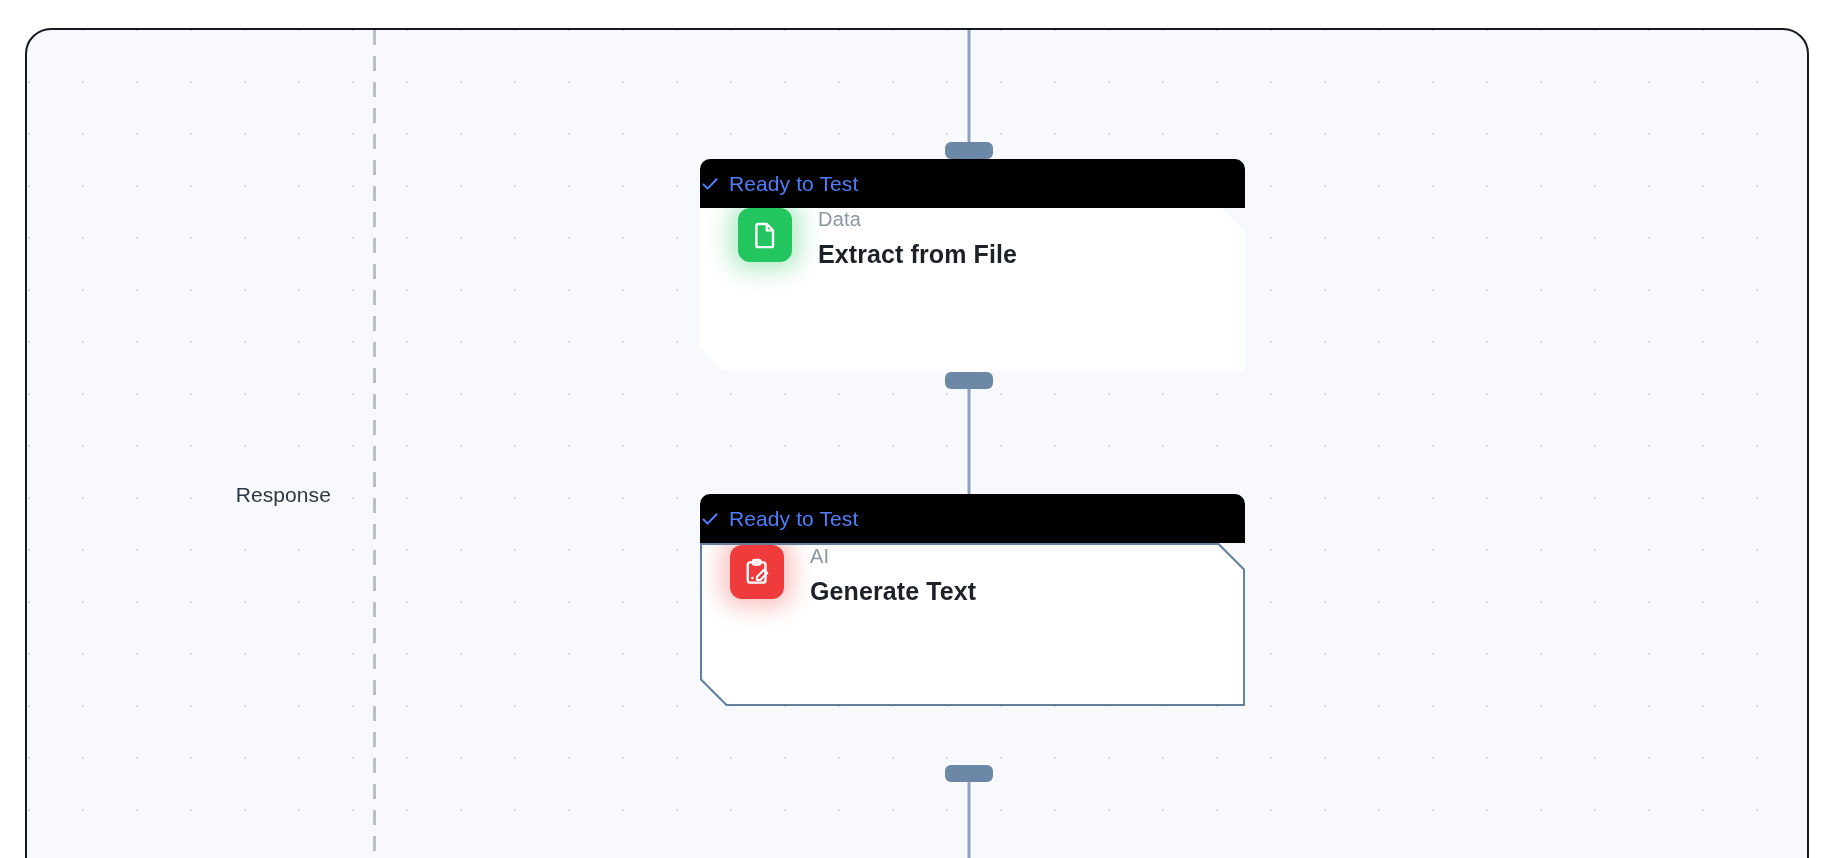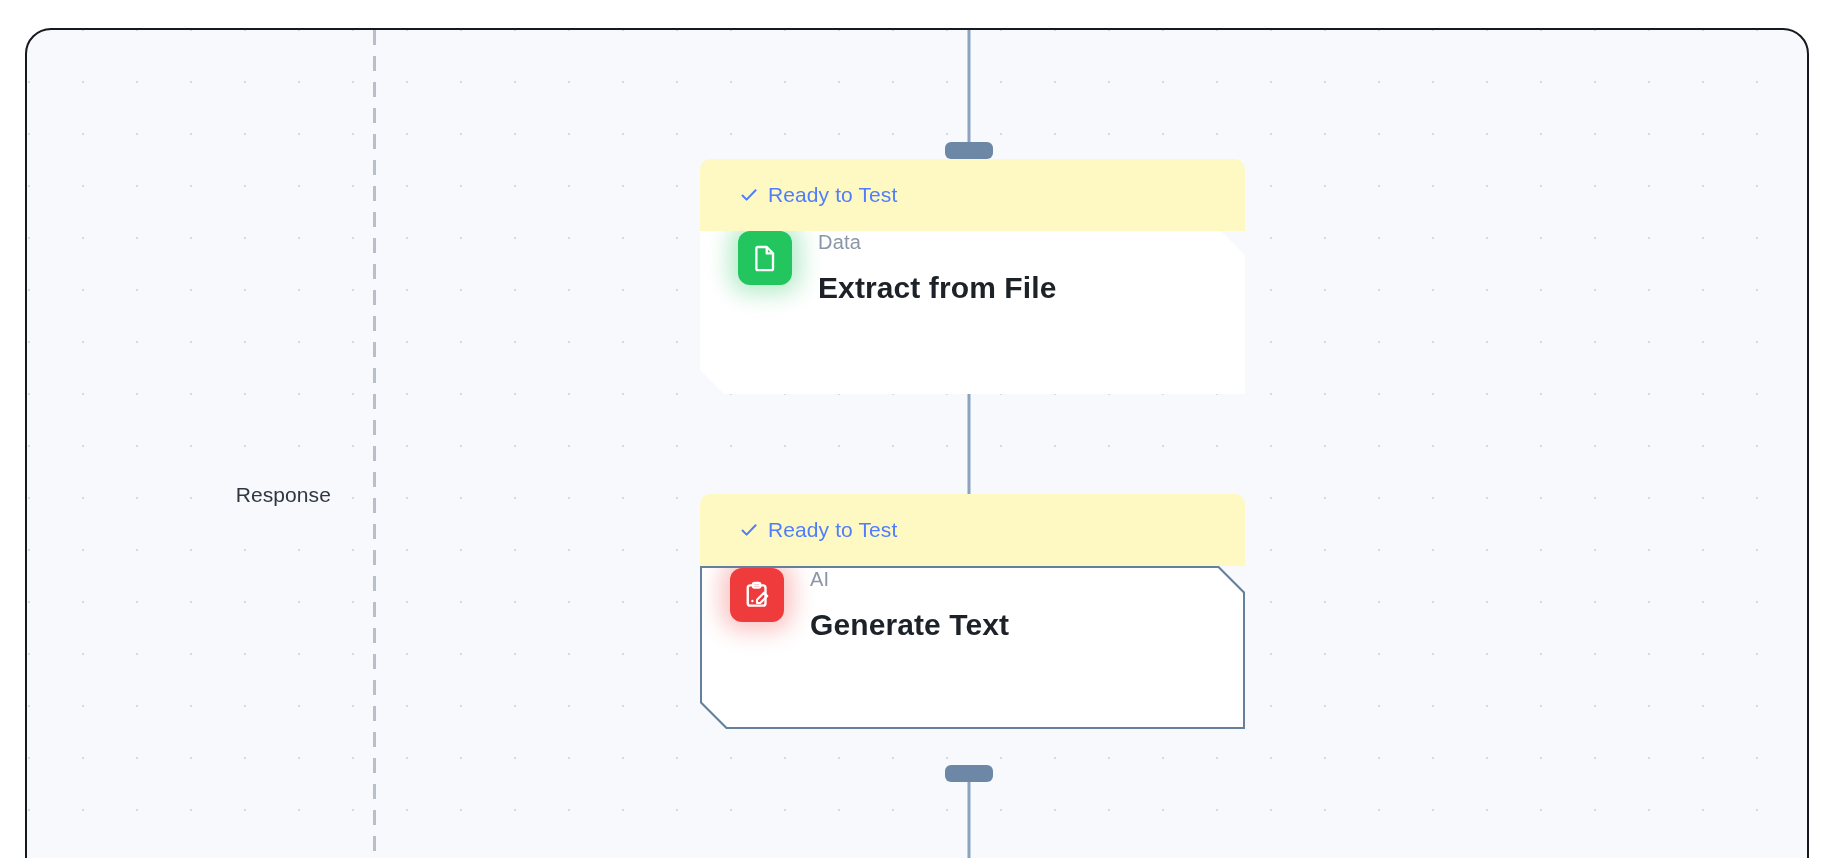--- a/index.html
+++ b/index.html
@@ -114,26 +114,25 @@
   
   .node {
     position: absolute;
     width: 545px;
   }
   .node-1 { left: 673px; top: 129px; }
   .node-2 { left: 673px; top: 464px; }
 
   .node-header {
     position: relative;
-    height: 72px;
-    background: #fef9c3;
+    height: 49px;
+    background: #000000;
     border-radius: 10px 10px 0 0;
     display: flex;
     align-items: center;
-    padding-left: 39px;
     box-sizing: border-box;
   }
 
   .check-icon {
     display: inline-flex;
     width: 20px;
     height: 20px;
     margin-right: 9px;
     flex: none;
   }
@@ -213,26 +212,25 @@
   .node-text { display: flex; flex-direction: column; justify-content: center; }
 
   .node-category {
     font-size: 20px;
     color: #8b97a6;
     margin-bottom: 9px;
     letter-spacing: 0.2px;
   }
 
   .node-title {
-    font-size: 30px;
+    font-size: 25px;
     font-weight: bold;
     color: #1d2228;
     letter-spacing: 0.1px;
     white-space: nowrap;
-    margin-top: 8px;
   }
 </style>
 </head>
 <body>
 
 <div id="stage">
   <div class="outer-frame"></div>
 
   <div class="canvas-panel">
 

